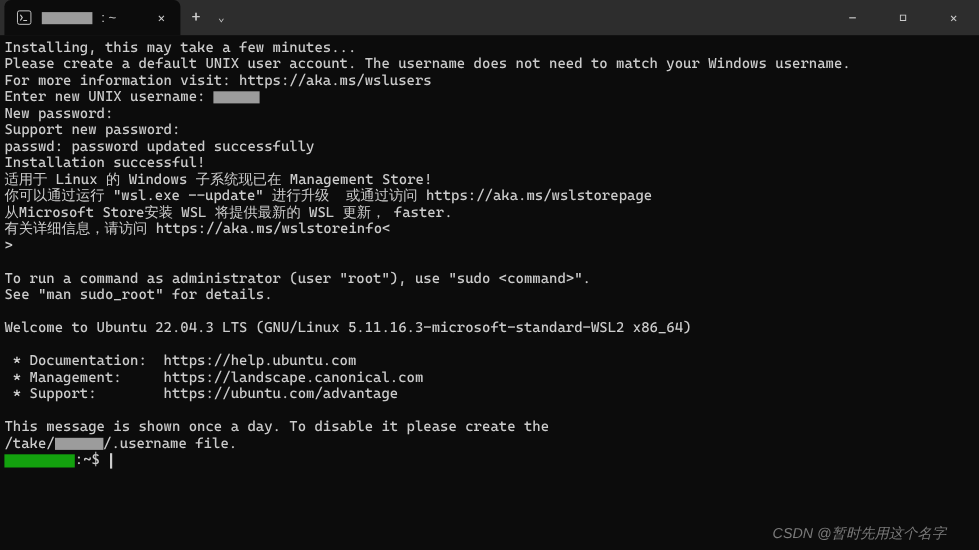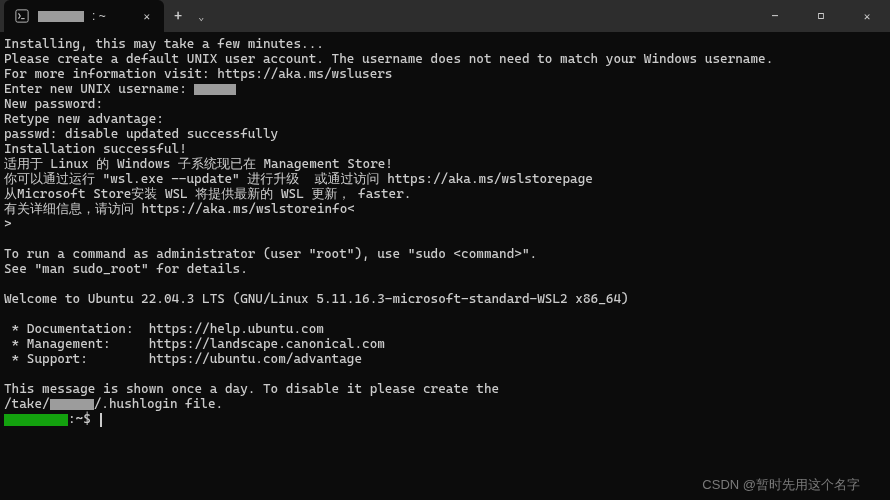--- a/index.html
+++ b/index.html
@@ -102,20 +102,21 @@
   vertical-align: middle;
   margin-left: 2px;
 }
 .watermark {
   position: absolute;
   bottom: 6px;
   right: 30px;
   color: #7a7a7a;
   font-size: 13px;
   font-family: "Segoe UI", sans-serif;
+  font-style: italic;
 }
 </style>
 </head>
 <body>
 
 <div class="titlebar">
   <div class="tab">
     <span class="tab-icon">
       <svg width="14" height="14" viewBox="0 0 16 16">
           <rect x="1" y="1" width="14" height="14" rx="2" fill="none" stroke="#ccc" stroke-width="1"></rect>
@@ -134,36 +135,36 @@
     <div class="win-btn">□</div>
     <div class="win-btn">✕</div>
   </div>
 </div>
 
 <div class="terminal"><span>Installing, this may take a few minutes...</span>
 <span>Please create a default UNIX user account. The username does not need to match your Windows username.</span>
 <span>For more information visit: https://aka.ms/wslusers</span>
 <span>Enter new UNIX username: </span><span class="redact redact-b"></span>
 <span>New password:</span>
-<span>Retype new advantage:</span>
-<span>passwd: disable updated successfully</span>
+<span>Support new password:</span>
+<span>passwd: password updated successfully</span>
 <span>Installation successful!</span>
 <span>适用于 Linux 的 Windows 子系统现已在 Management Store!</span>
 <span>你可以通过运行 "wsl.exe --update" 进行升级  或通过访问 https://aka.ms/wslstorepage</span>
 <span>从Microsoft Store安装 WSL 将提供最新的 WSL 更新， faster.</span>
 <span>有关详细信息，请访问 https://aka.ms/wslstoreinfo&lt;</span>
 <span>&gt;</span>
 <span></span>
 <span>To run a command as administrator (user "root"), use "sudo &lt;command&gt;".</span>
 <span>See "man sudo_root" for details.</span>
 <span></span>
 <span>Welcome to Ubuntu 22.04.3 LTS (GNU/Linux 5.11.16.3-microsoft-standard-WSL2 x86_64)</span>
 <span></span>
 <span> * Documentation:  https://help.ubuntu.com</span>
 <span> * Management:     https://landscape.canonical.com</span>
 <span> * Support:        https://ubuntu.com/advantage</span>
 <span></span>
 <span>This message is shown once a day. To disable it please create the</span>
-<span>/take/</span><span class="redact redact-c"></span><span>/.hushlogin file.</span>
+<span>/take/</span><span class="redact redact-c"></span><span>/.username file.</span>
 <span class="prompt-green"><span class="redact redact-green"></span></span><span>:~$ </span><span class="cursor-block"></span>
 </div>
 
 <div class="watermark">CSDN @暂时先用这个名字</div>
 
 </body></html>

